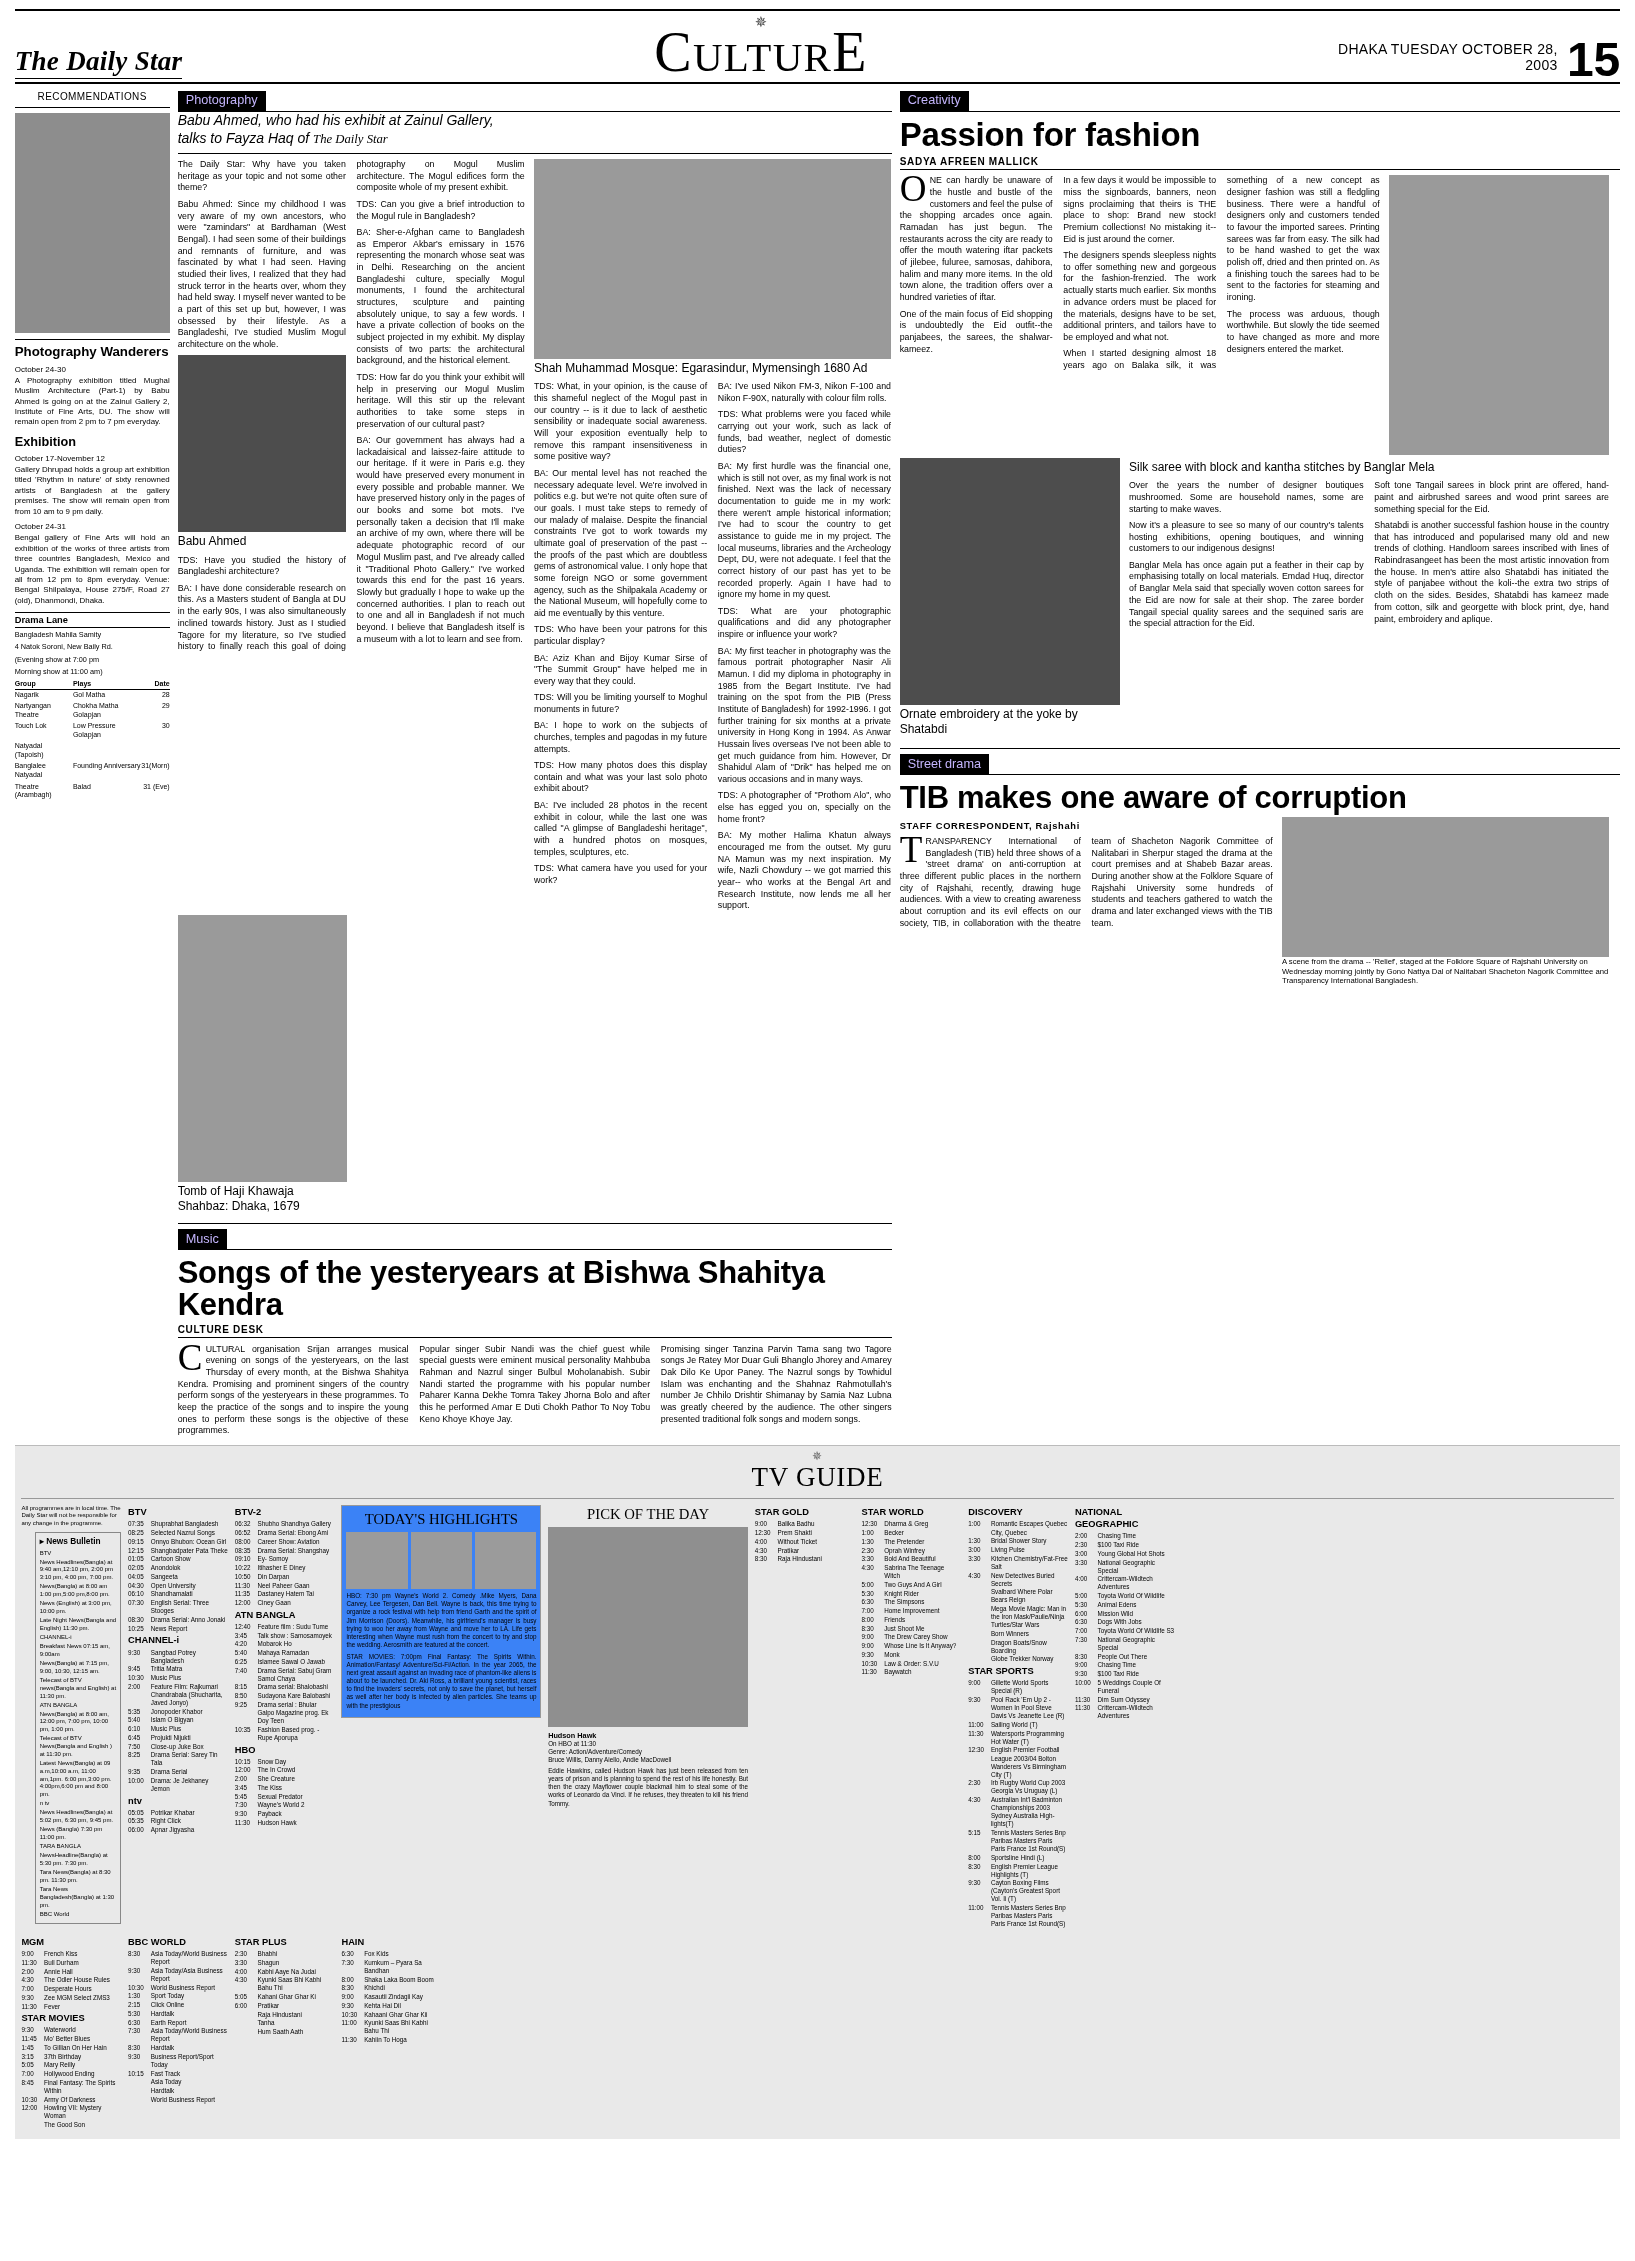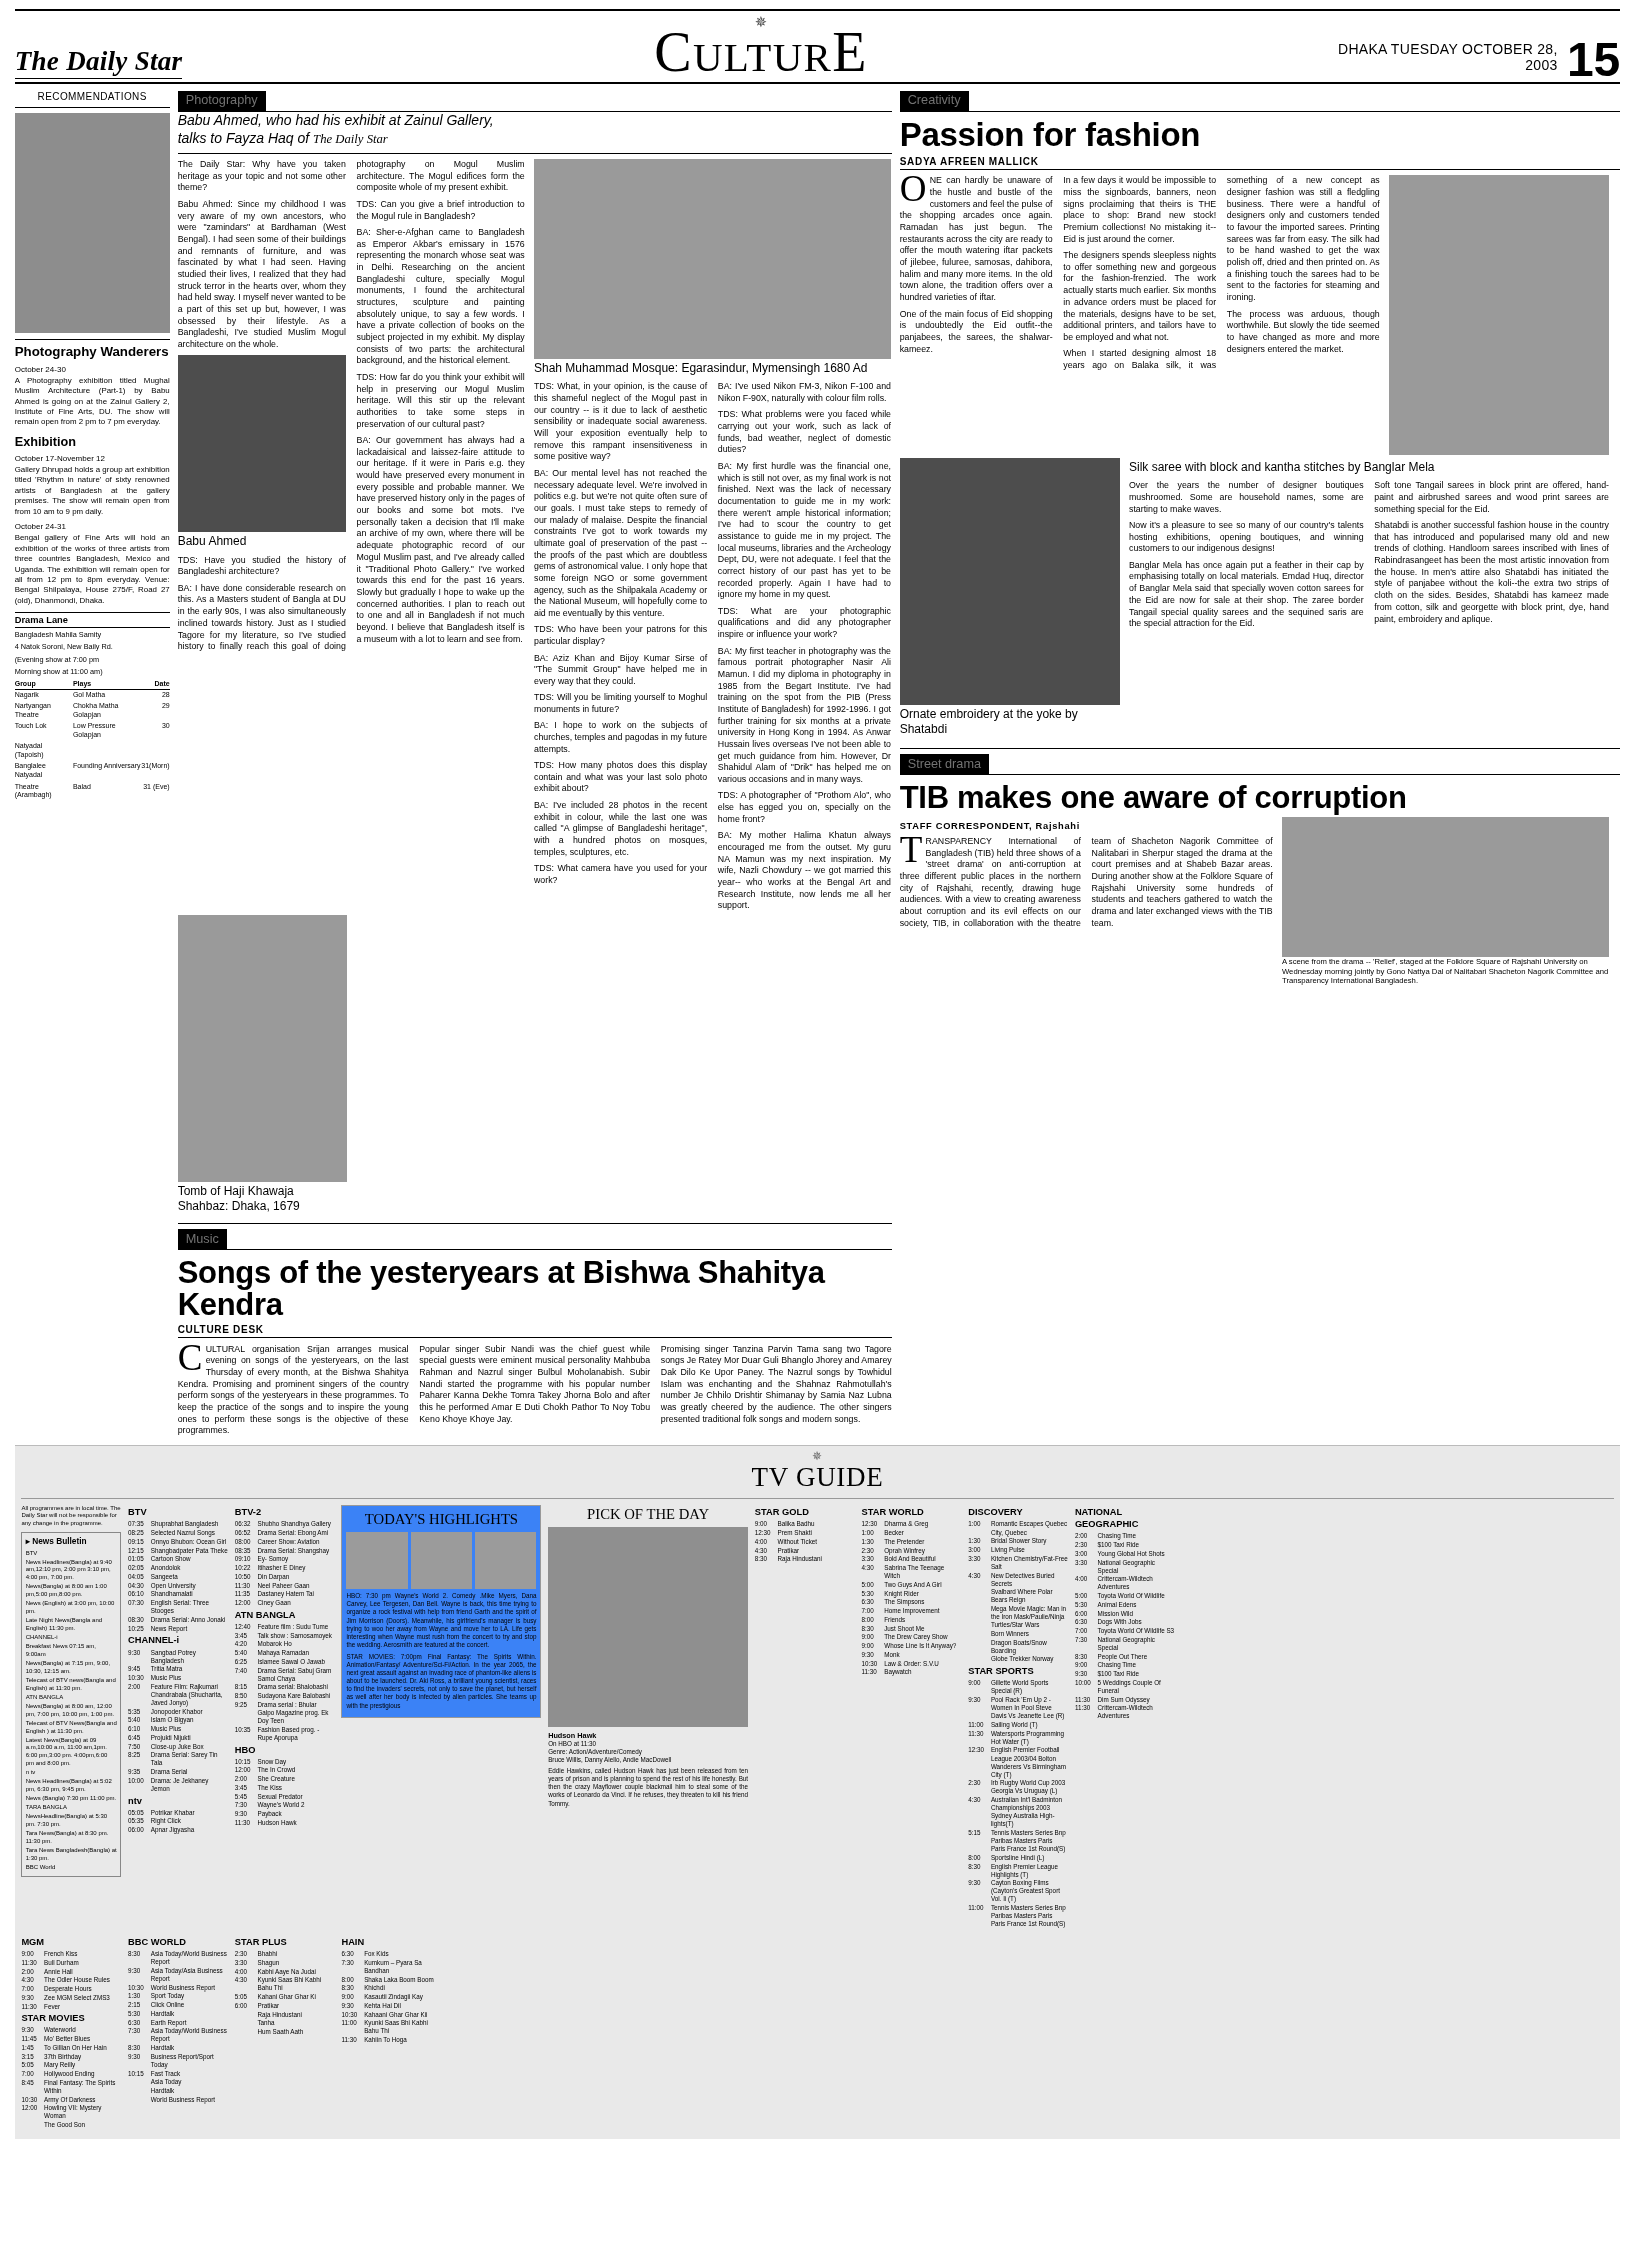--- a/index.html
+++ b/index.html
@@ -43,21 +43,21 @@
   .page-num { font-size: 48px; font-weight:bold; line-height:0.8; font-family:"Liberation Sans", sans-serif;}
 
   
   .body-grid { display:flex; gap: 8px; margin-top: 6.7px; }
   .col-rec { width: 155px; }
   .col-main { width: 714px; }
   .col-right { width: 720px; }
 
   
   .sect-tab {
-    display:inline-block; background:#000; color:#737373;
+    display:inline-block; background:#000; color:#c4b5fd;
     font-size:12.7px; padding:2.7px 8px 3.3px 8px; font-weight:normal;
     font-family:"Liberation Sans", sans-serif;
   }
   .tab-rule { border-bottom: 1.3px solid #000; margin-top:0; }
 
   h1.headline {
     font-family:"Liberation Sans", sans-serif;
     font-size: 33px; font-weight: bold; margin: 6.7px 0 4px 0; line-height:1.02;
     letter-spacing:-0.3px;
   }
@@ -109,21 +109,21 @@
   .tv-title { text-align:center; font-family:"Liberation Serif", serif; font-size:27px; letter-spacing:0.7px; position:relative; padding-top:10.7px;}
   .tv-title .sunburst2 { position:absolute; left:50%; top:-2.7px; transform:translateX(-50%); font-size:12px; color:#666;}
   .tv-grid { display:flex; gap:6.7px; margin-top:5.3px; font-size:6.3px; line-height:1.28; }
   .tvcol { width: 100px; }
   .tvcol.wide { width: 200px; }
   .tv-h { font-size:9.3px; font-weight:bold; margin: 2.7px 0 1.3px 0; }
   .tv-row { display:flex; gap:2.7px; margin-bottom:0.7px; }
   .tv-row .t { width:20px; flex:none; }
   .tv-row .p { flex:1; }
   .tv-note { font-size:6px; line-height:1.3; margin-bottom:4px; }
-  .news-bullet { border:0.7px solid #888; padding:3.3px; }
+  .news-bullet { border:0.7px solid #888; padding:3.3px;margin-left:14px; }
   .news-bullet .nb-title { font-size:8.3px; font-weight:bold; margin-bottom:2.7px; }
   .highlight-box { border:0.7px solid #999; padding:4px; background:#3b82f6; }
   .hl-title { text-align:center; font-family:"Liberation Serif", serif; font-size:14.7px; margin-bottom:4px; }
   .hl-imgs { display:flex; gap:2.7px; margin-bottom:2.7px;}
   .hl-img { height:57px; background:#9b9b9b; flex:1;}
   .hl-p { font-size:6.3px; line-height:1.3; text-align:justify; margin:0 0 3.3px 0;}
   .pick-img { height: 200px; background:#8f8f8f; margin-bottom:3.3px;}
   .cap-small { font-size:7.7px; line-height:1.25; }
 </style>
 </head>

